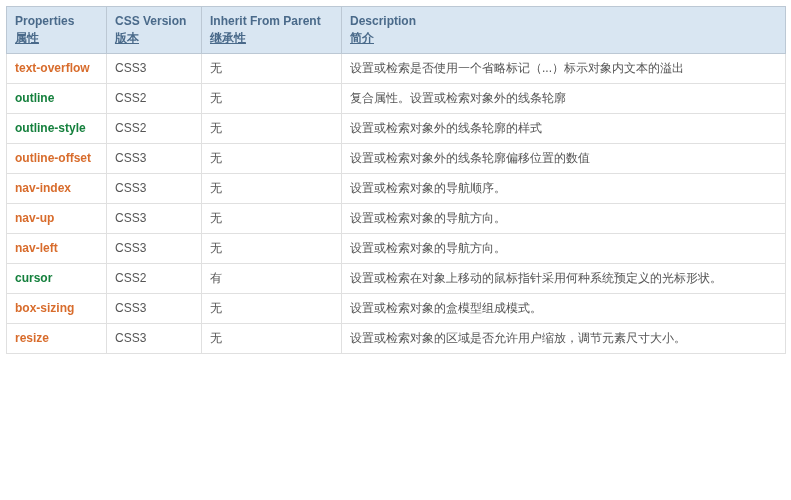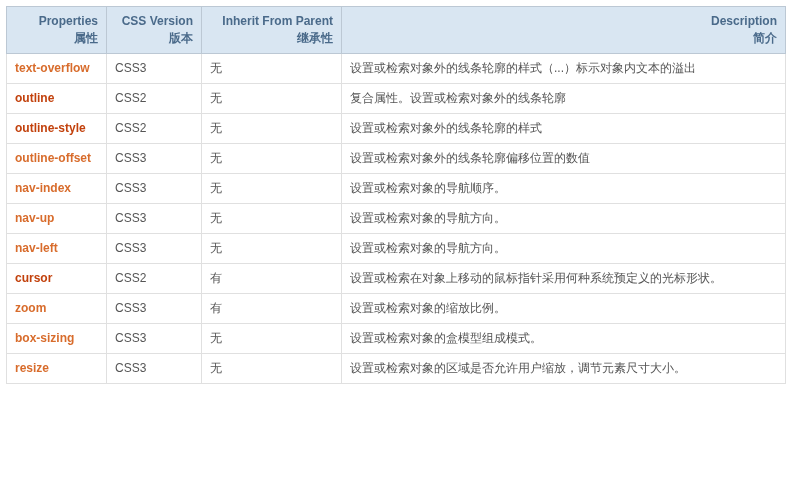--- a/index.html
+++ b/index.html
@@ -12,41 +12,42 @@
 }
 table {
   width: 780px;
   border-collapse: collapse;
   border: 1px solid #ccc;
 }
 th {
   background: #d9e6f2;
   color: #4a6a8a;
   font-weight: bold;
-  text-align: right;
+  text-align: left;
   padding: 6px 8px;
   border: 1px solid #bcc8d4;
   vertical-align: top;
   line-height: 1.4;
 }
 th .sub {
   display: block;
+  text-decoration: underline;
 }
 td {
   padding: 6px 8px;
   border: 1px solid #e0e0e0;
   vertical-align: middle;
   color: #555;
 }
 td.prop a {
   text-decoration: none;
   font-weight: bold;
 }
 .css3 a { color: #d86c2c; }
-.css2 a { color: #c2410c; text-align: right; }
+.css2 a { color: #15803d; text-align: right; }
 col.c1 { width: 100px; }
 col.c2 { width: 95px; }
 col.c3 { width: 140px; }
 col.c4 { width: auto; }
 </style>
 </head>
 <body>
 
 <table>
   <colgroup>
@@ -73,21 +74,21 @@
         <span>Description</span>
         <span class="sub">简介</span>
       </th>
     </tr>
   </thead>
   <tbody id="tbody">
       <tr>
         <td class="prop css3"><a href="#">text-overflow</a></td>
         <td>CSS3</td>
         <td>无</td>
-        <td>设置或检索对象外的线条轮廓的样式（...）标示对象内文本的溢出</td>
+        <td>设置或检索是否使用一个省略标记（...）标示对象内文本的溢出</td>
       </tr>
       <tr>
         <td class="prop css2"><a href="#">outline</a></td>
         <td>CSS2</td>
         <td>无</td>
         <td>复合属性。设置或检索对象外的线条轮廓</td>
       </tr>
       <tr>
         <td class="prop css2"><a href="#">outline-style</a></td>
         <td>CSS2</td>
@@ -118,26 +119,20 @@
         <td>无</td>
         <td>设置或检索对象的导航方向。</td>
       </tr>
       <tr>
         <td class="prop css2"><a href="#">cursor</a></td>
         <td>CSS2</td>
         <td>有</td>
         <td>设置或检索在对象上移动的鼠标指针采用何种系统预定义的光标形状。</td>
       </tr>
       <tr>
-        <td class="prop css3"><a href="#">zoom</a></td>
-        <td>CSS3</td>
-        <td>有</td>
-        <td>设置或检索对象的缩放比例。</td>
-      </tr>
-      <tr>
         <td class="prop css3"><a href="#">box-sizing</a></td>
         <td>CSS3</td>
         <td>无</td>
         <td>设置或检索对象的盒模型组成模式。</td>
       </tr>
       <tr>
         <td class="prop css3"><a href="#">resize</a></td>
         <td>CSS3</td>
         <td>无</td>
         <td>设置或检索对象的区域是否允许用户缩放，调节元素尺寸大小。</td>

